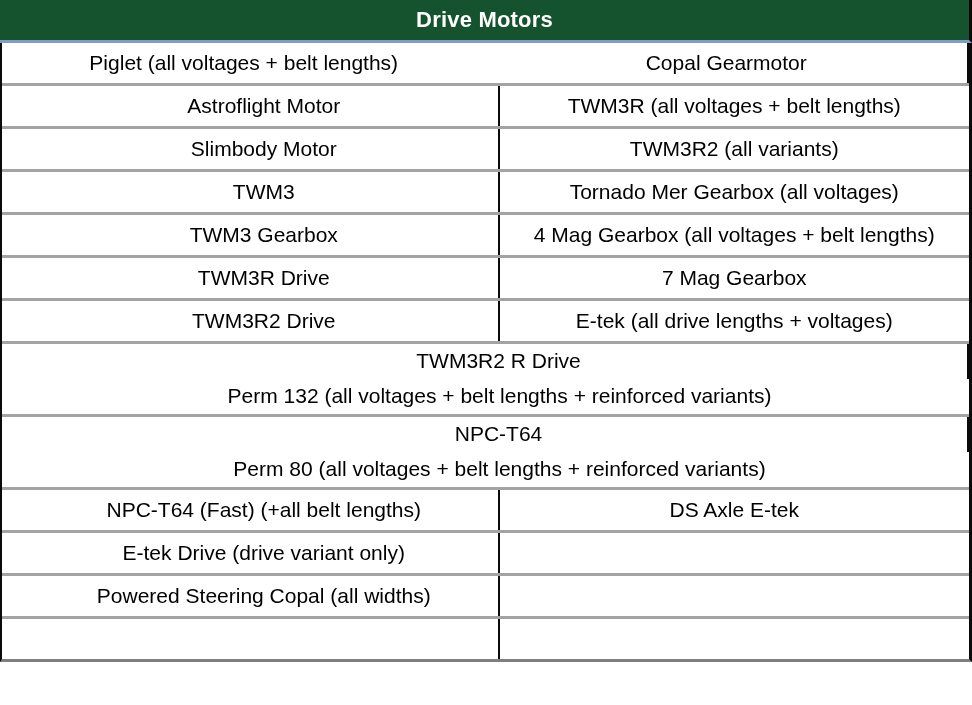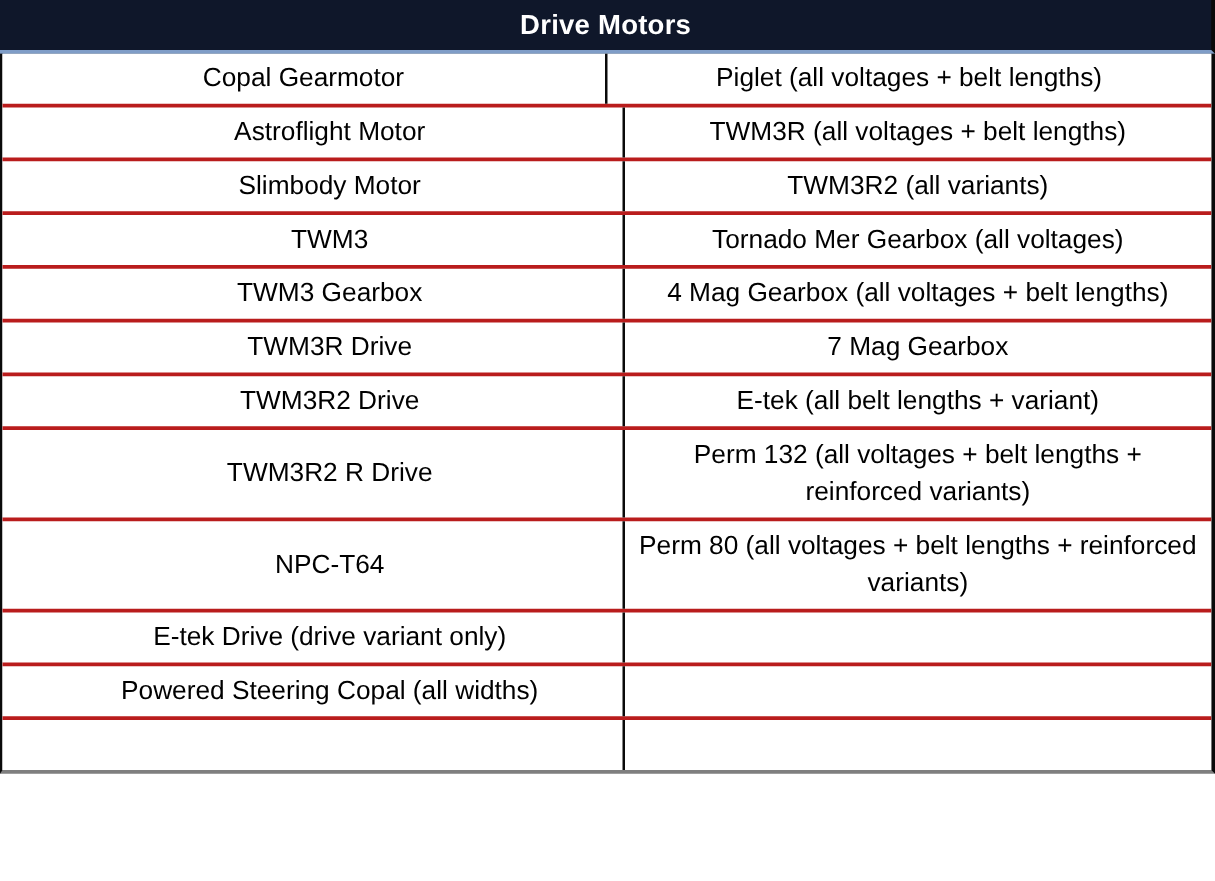--- a/index.html
+++ b/index.html
@@ -11,21 +11,21 @@
     width: 972px;
     height: 705px;
     box-sizing: border-box;
     font-family: "Liberation Sans", sans-serif;
     overflow: hidden;
   }
   
   .thead {
     display: flex;
     height: 40px;
-    background: #0f172a;
+    background: #14532d;
     border-bottom: 3px solid #7F9DC7;
     border-right: 3px solid #0a0a0a;
     box-sizing: content-box;
   }
   .th {
     flex: 1 1 50%;
     display: flex;
     align-items: center;
     justify-content: center;
     color: #ffffff;
@@ -40,25 +40,26 @@
     border-bottom: 3px solid #7f7f7f;
     box-sizing: border-box;
   }
   .tr {
     display: flex;
     height: 40px;
     box-sizing: content-box;
     background: #ffffff;
   }
   .tr + .tr {
-    border-top: 3px solid #b91c1c;
+    border-top: 3px solid #a3a3a3;
     padding-left: 28px;
   }
   .tr.tall {
     height: 70px;
+    flex-direction: column;
   }
   .td {
     flex: 1 1 50%;
     display: flex;
     align-items: center;
     justify-content: center;
     text-align: center;
     font-size: 21px;
     line-height: 1.45;
     color: #000000;
@@ -71,22 +72,22 @@
 </style>
 </head>
 <body>
 
 <div class="tbl">
   <div class="thead">
     <div class="th">Drive Motors</div>
   </div>
   <div class="tbody">
     <div class="tr">
+      <div class="td">Piglet (all voltages + belt lengths)</div>
       <div class="td first">Copal Gearmotor</div>
-      <div class="td">Piglet (all voltages + belt lengths)</div>
     </div>
     <div class="tr">
       <div class="td first">Astroflight Motor</div>
       <div class="td">TWM3R (all voltages + belt lengths)</div>
     </div>
     <div class="tr">
       <div class="td first">Slimbody Motor</div>
       <div class="td">TWM3R2 (all variants)</div>
     </div>
     <div class="tr">
@@ -96,29 +97,33 @@
     <div class="tr">
       <div class="td first">TWM3 Gearbox</div>
       <div class="td">4 Mag Gearbox (all voltages + belt lengths)</div>
     </div>
     <div class="tr">
       <div class="td first">TWM3R Drive</div>
       <div class="td">7 Mag Gearbox</div>
     </div>
     <div class="tr">
       <div class="td first">TWM3R2 Drive</div>
-      <div class="td">E-tek (all belt lengths + variant)</div>
+      <div class="td">E-tek (all drive lengths + voltages)</div>
     </div>
     <div class="tr tall">
       <div class="td first">TWM3R2 R Drive</div>
       <div class="td">Perm 132 (all voltages + belt lengths + reinforced variants)</div>
     </div>
     <div class="tr tall">
       <div class="td first">NPC-T64</div>
       <div class="td">Perm 80 (all voltages + belt lengths + reinforced variants)</div>
+    </div>
+    <div class="tr">
+      <div class="td first">NPC-T64 (Fast) (+all belt lengths)</div>
+      <div class="td">DS Axle E-tek</div>
     </div>
     <div class="tr">
       <div class="td first">E-tek Drive (drive variant only)</div>
       <div class="td"></div>
     </div>
     <div class="tr">
       <div class="td first">Powered Steering Copal (all widths)</div>
       <div class="td"></div>
     </div>
     <div class="tr">

